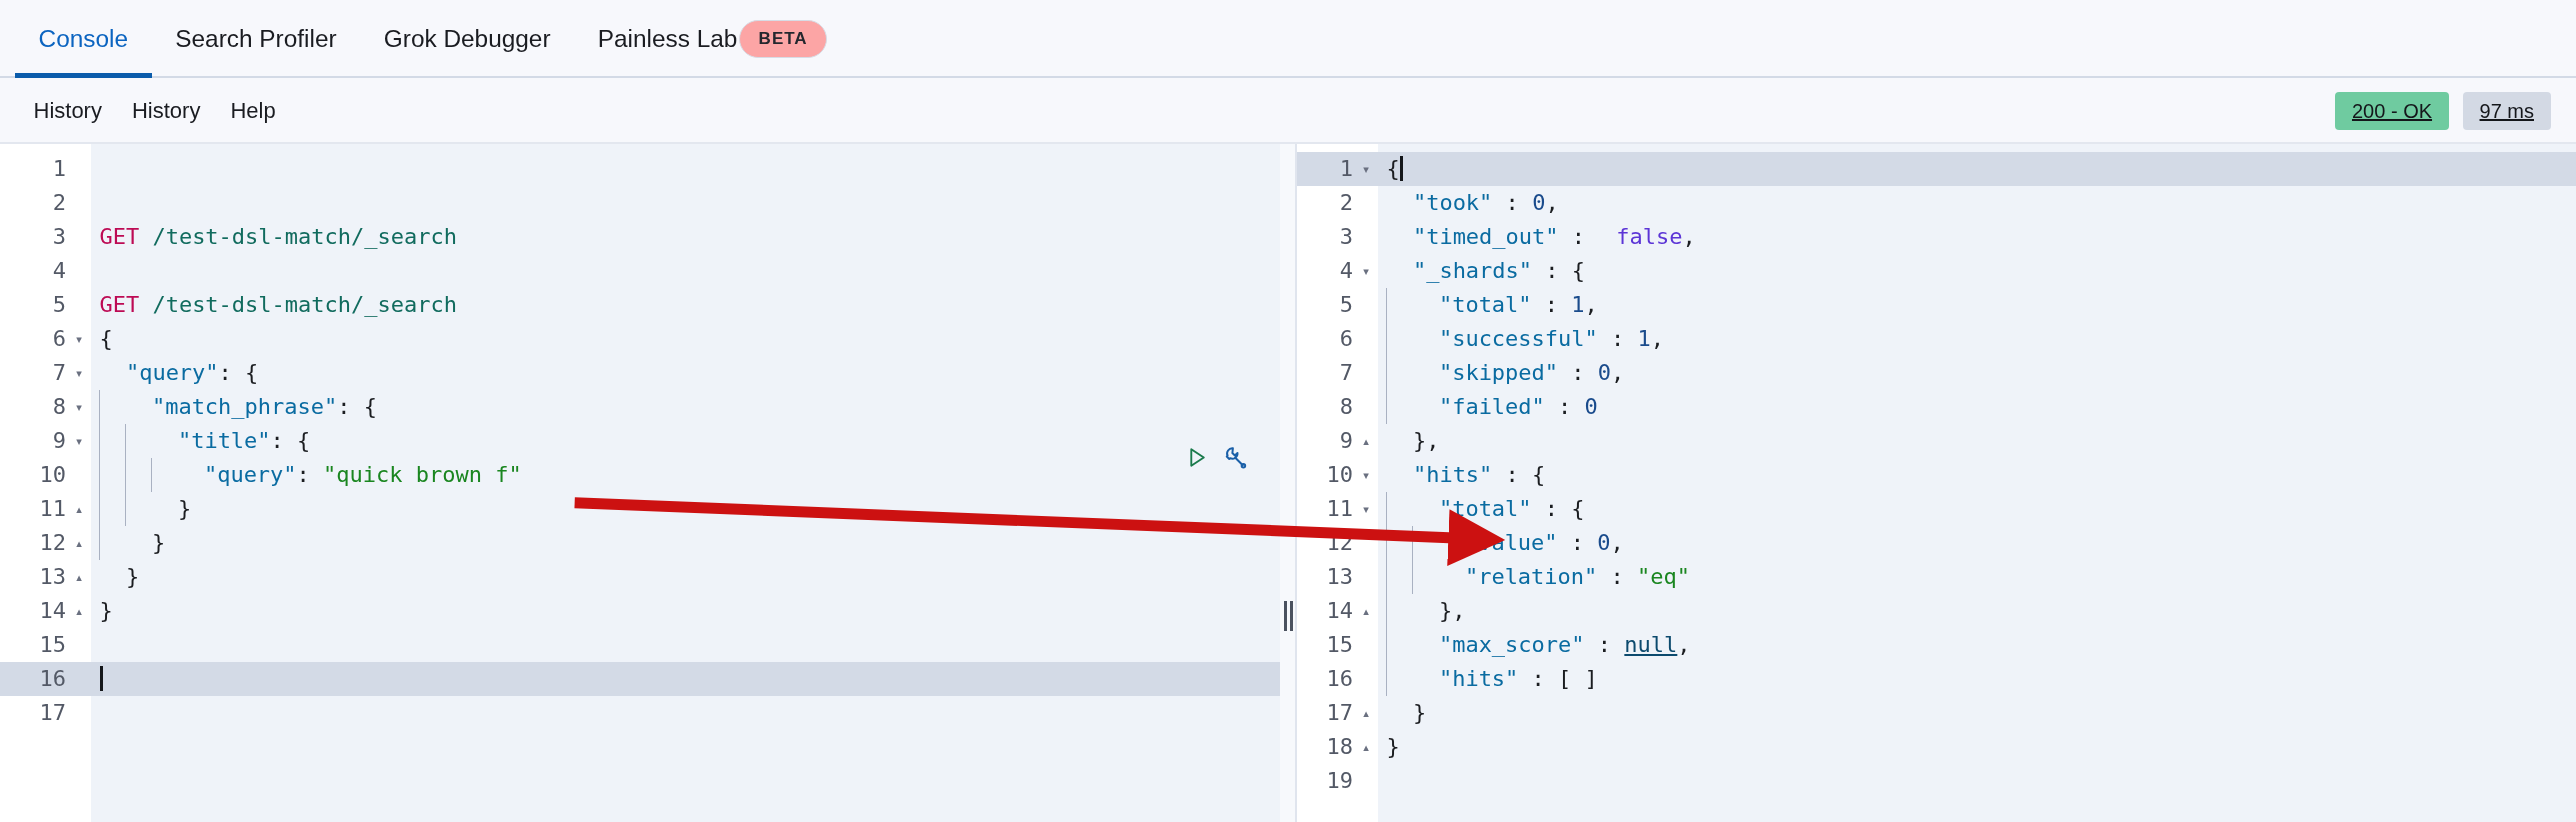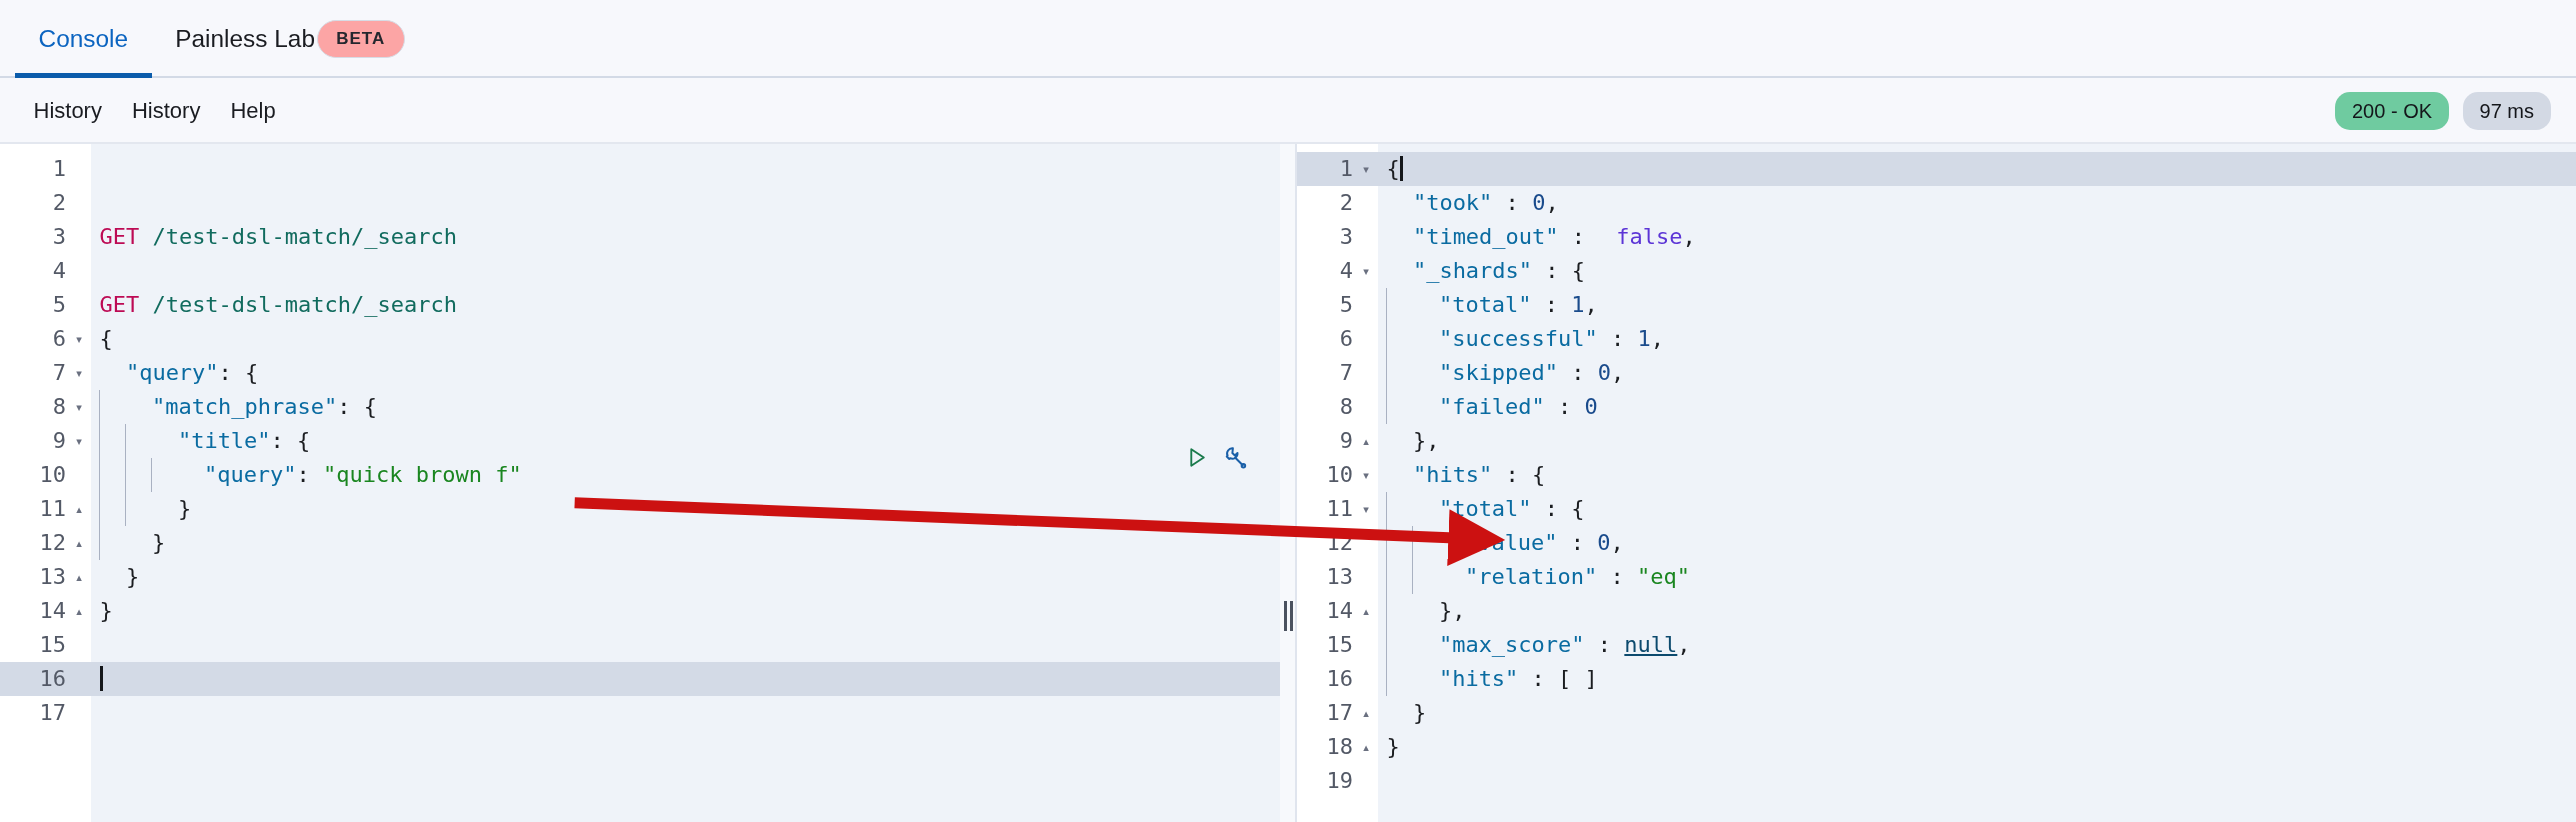--- a/index.html
+++ b/index.html
@@ -80,24 +80,25 @@
     font-size: 22px;
     color: #1a1c21;
     padding: 0 15px;
     cursor: pointer;
     white-space: nowrap;
   }
   .toolbar-spacer { flex: 1; }
   .badge {
     font-size: 20px;
     padding: 7.6px 17px;
-    border-radius: 15px;
+    border-radius: 4px;
     white-space: nowrap;
     margin-left: 13.5px;
     color: #14161a;
+    text-decoration: underline;
   }
   .badge.status-ok { background: #6fcba0; }
   .badge.timing { background: #d3d9e4; }
 
   
   .panes {
     position: relative;
     display: flex;
     height: 678px;
     background: #f1f4f9;
@@ -240,20 +241,26 @@
     pointer-events: none;
     z-index: 20;
   }
 </style>
 </head>
 <body>
 
 <div class="tabbar">
   <div class="tab active">
     <span>Console</span>
+  </div>
+  <div class="tab">
+    <span>Search Profiler</span>
+  </div>
+  <div class="tab">
+    <span>Grok Debugger</span>
   </div>
   <div class="tab">
     <span>Painless Lab</span>
     <span class="beta-pill">BETA</span>
   </div>
 </div>
 
 <div class="toolbar">
   <div class="tool-item">History</div>
   <div class="tool-item">History</div>

